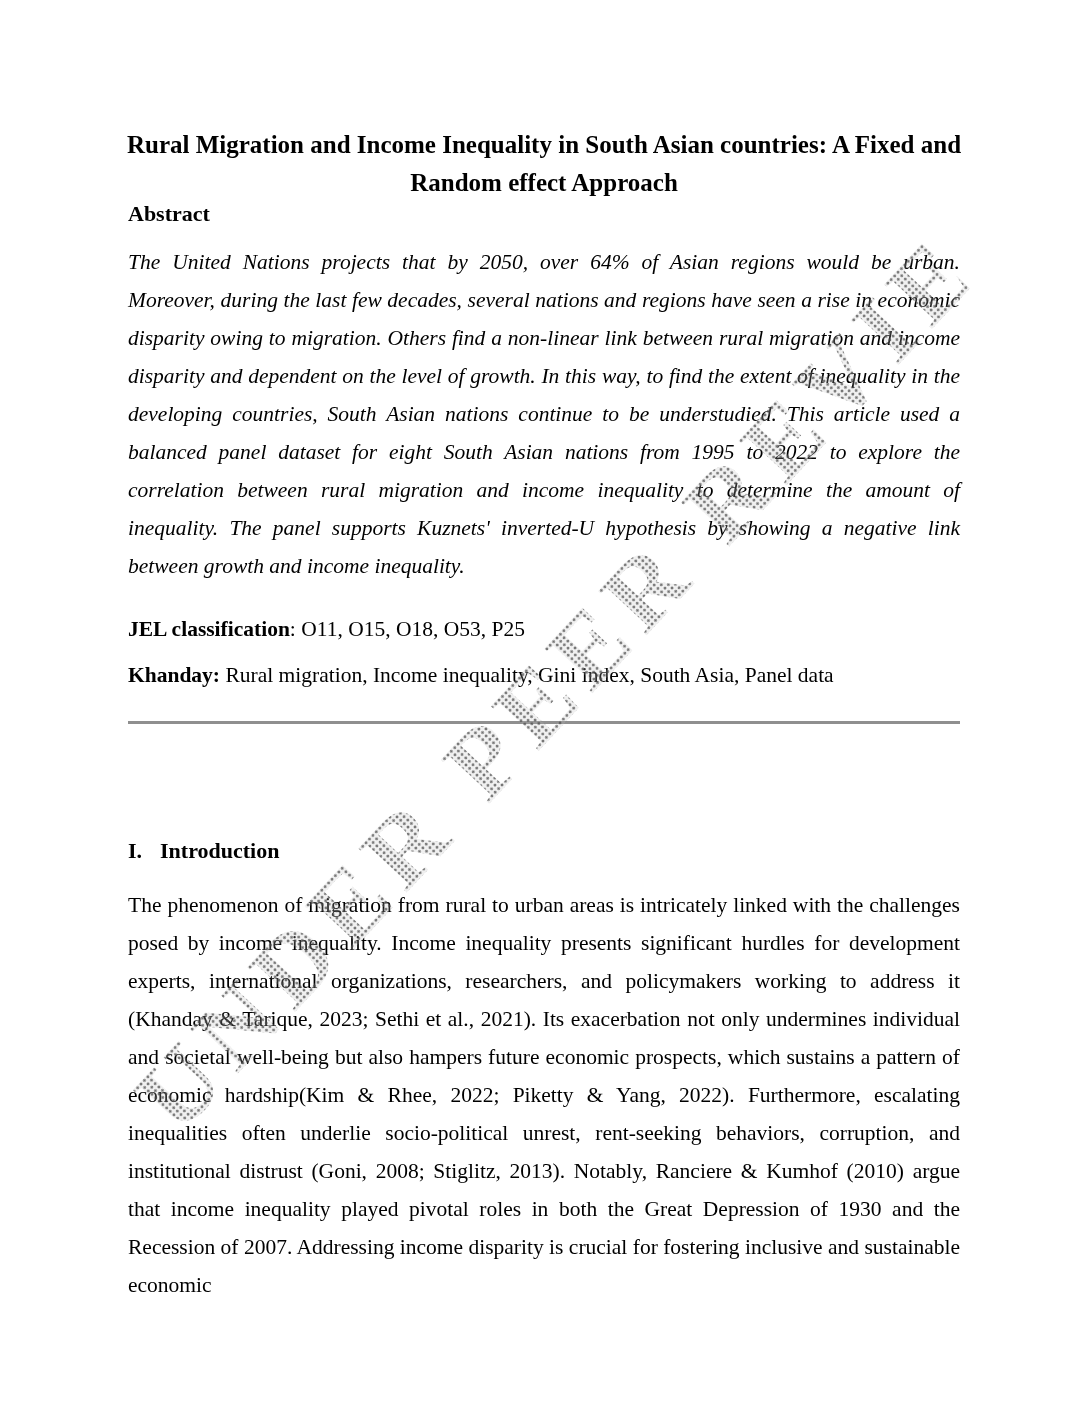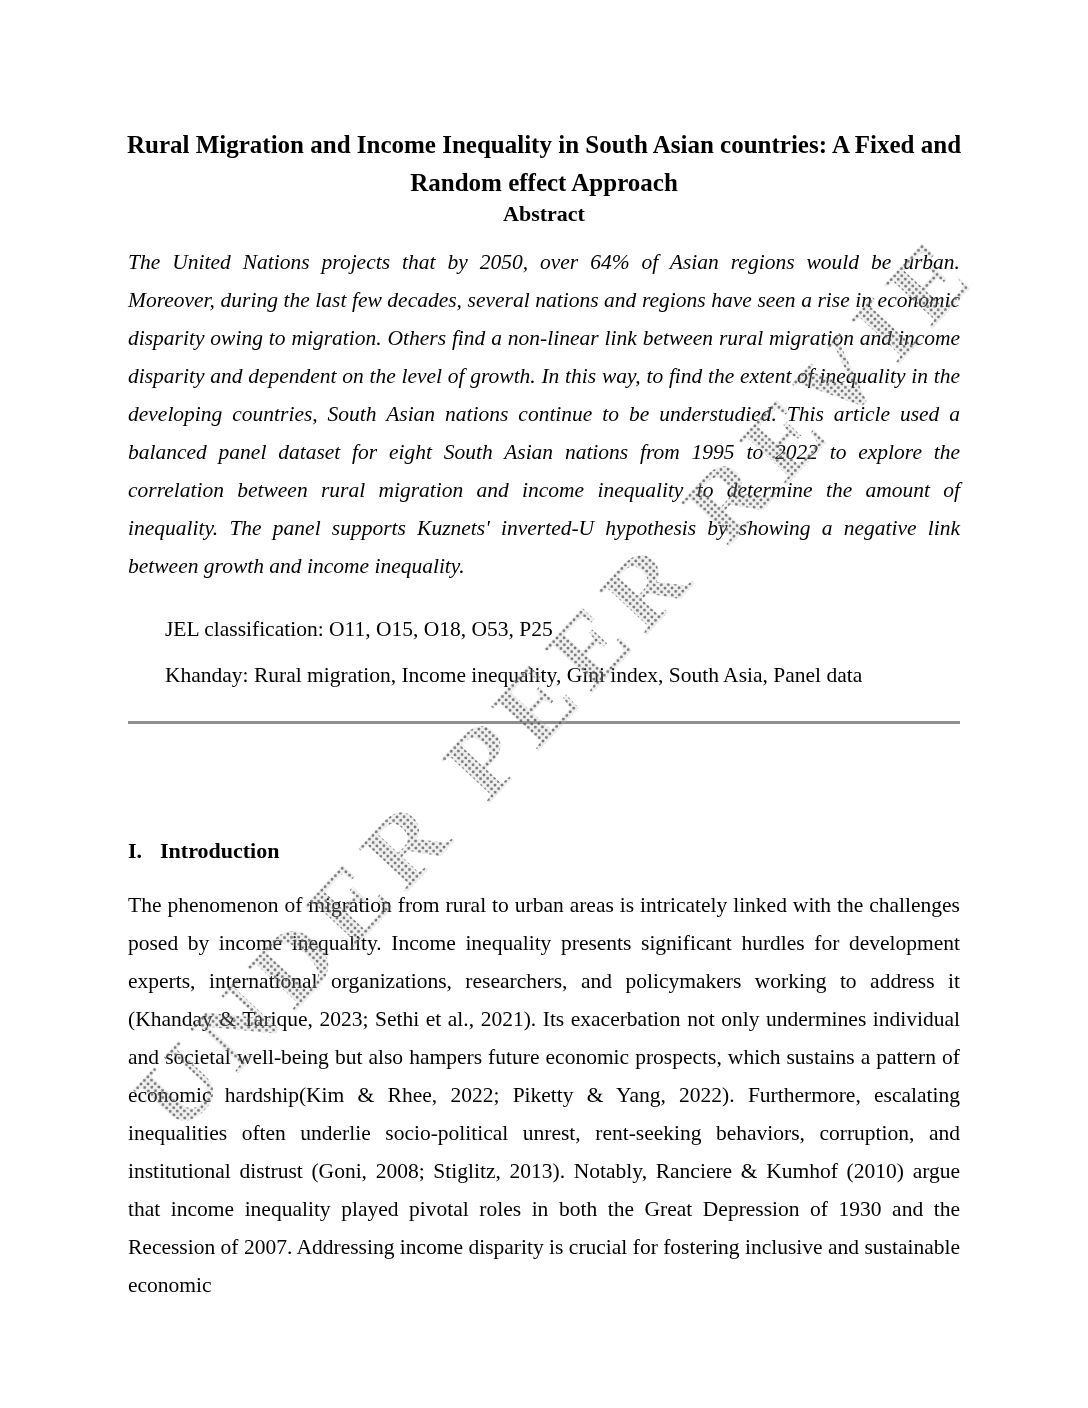--- a/index.html
+++ b/index.html
@@ -28,41 +28,40 @@
   .title {
     width: 880px;
     margin-left: -24px;
     text-align: center;
     font-size: 25px;
     font-weight: bold;
     line-height: 1.5;
   }
 
   .abstract-heading {
-    text-align: center;
     font-size: 22px;
     font-weight: bold;
     margin-bottom: 16px;
   }
 
   .abstract-body {
     font-size: 21.5px;
     font-style: italic;
     text-align: justify;
     line-height: 38px;
     margin-bottom: 28px;
   }
 
   .meta-line {
     font-size: 21.5px;
     line-height: 32px;
     margin-bottom: 14px;
   }
 
-  .bold { font-weight: normal; margin-left: 37px; }
+  .bold { font-weight: bold; }
 
   .divider {
     border: none;
     border-top: 3px solid #8f8f8f;
     margin: 30px 0 0 0;
   }
 
   .section-heading {
     font-size: 22px;
     font-weight: bold;

